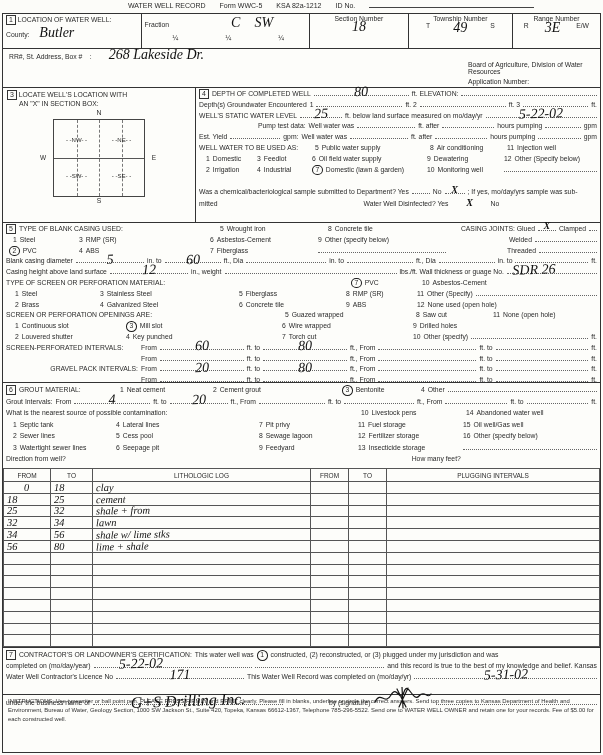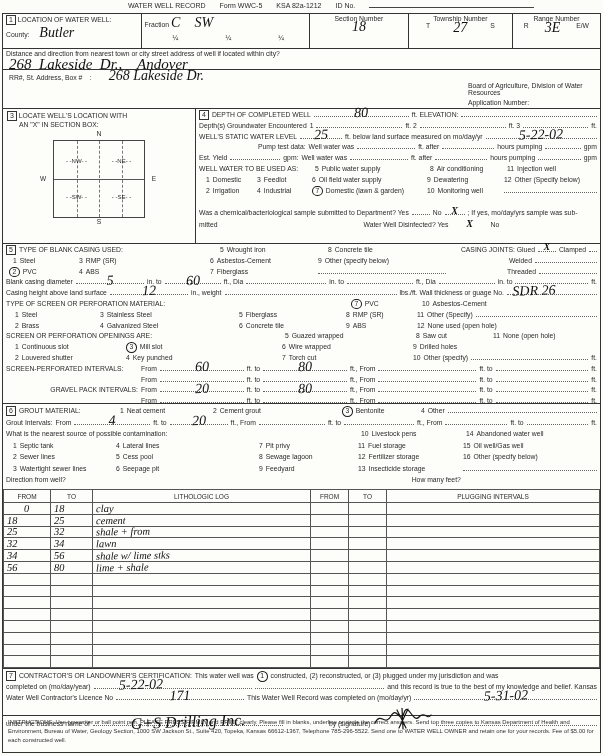--- a/index.html
+++ b/index.html
@@ -60,53 +60,49 @@
 
     <div class="s1">
       <div class="cell" style="width:140px">
         <div><span class="nbox">1</span>
           <span>LOCATION OF WATER WELL:</span></div>
         <div><span>County:</span>
           <span class="hw big" style="margin-left:8px">Butler</span></div>
       </div>
       <div class="cell" style="width:170px">
         <div><span>Fraction</span>
-          <span class="hw big" style="white-space:pre">C    SW</span></div>
+          <span class="hw big" style="margin-left:60px;white-space:pre">C    SW</span></div>
         <div style="display:flex;justify-content:space-between;padding:3px 22px 0 28px">
           <span>¼</span>
           <span>¼</span>
           <span>¼</span>
         </div>
       </div>
       <div class="cell ctr" style="width:100px">
         <div>Section Number</div>
         <div class="hw big" style="margin-top:-3px">18</div>
       </div>
       <div class="cell ctr" style="width:105px">
         <div>Township Number</div>
         <div style="display:flex;justify-content:space-between;padding:0 14px">
           <span>T</span>
-          <span class="hw big" style="margin-top:-2px">27</span>
+          <span class="hw big" style="margin-top:-2px">49</span>
           <span>S</span>
         </div>
       </div>
       <div class="cell ctr" style="width:88px">
         <div>Range Number</div>
         <div style="display:flex;justify-content:space-between;padding:0 8px">
           <span>R</span>
           <span class="hw big" style="margin-top:-2px">3E</span>
           <span>E/W</span>
         </div>
       </div>
     </div>
 
-    <div class="sec" style="height:21px;padding:1px 3px;position:relative">
-      <div>Distance and direction from nearest town or city street address of well if located within city?</div>
-      <div class="hw big" style="position:absolute;left:6px;top:7px;font-size:15px;white-space:pre">268  Lakeside  Dr.,    Andover</div>
-    </div>
 
     <div class="sec" style="height:39px;display:flex">
       <div style="width:462px;padding:1px 3px">
         <div class="r" style="height:12px">
           <span style="white-space:pre">RR#, St. Address, Box #    :</span>
           <span class="hw big" style="margin-left:14px">268 Lakeside Dr.</span>
         </div>
       </div>
       <div style="flex:1;padding:12px 3px 0 3px">
         <div>Board of Agriculture, Division of Water Resources</div>

